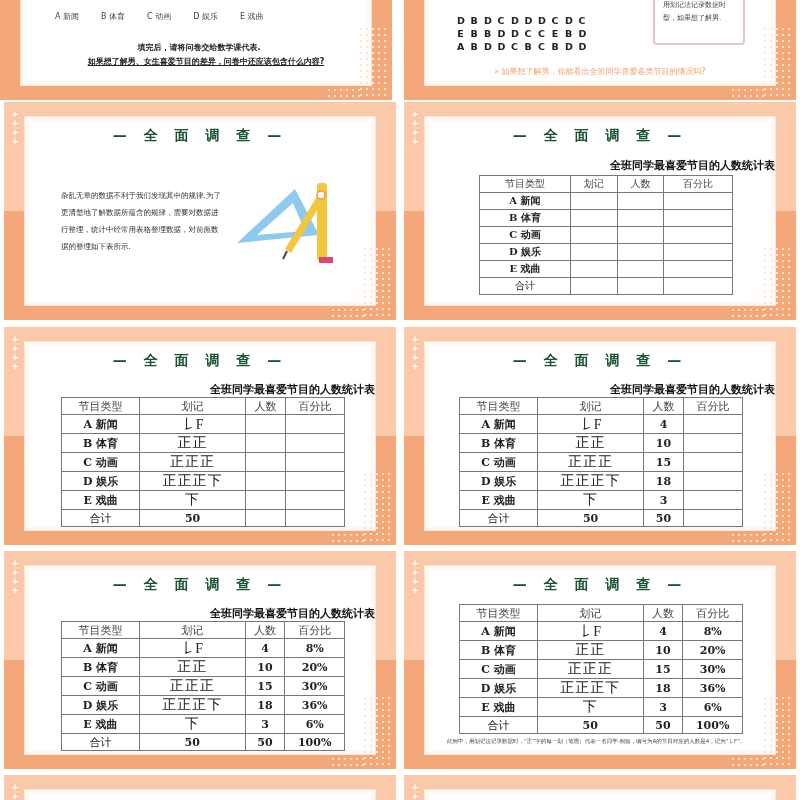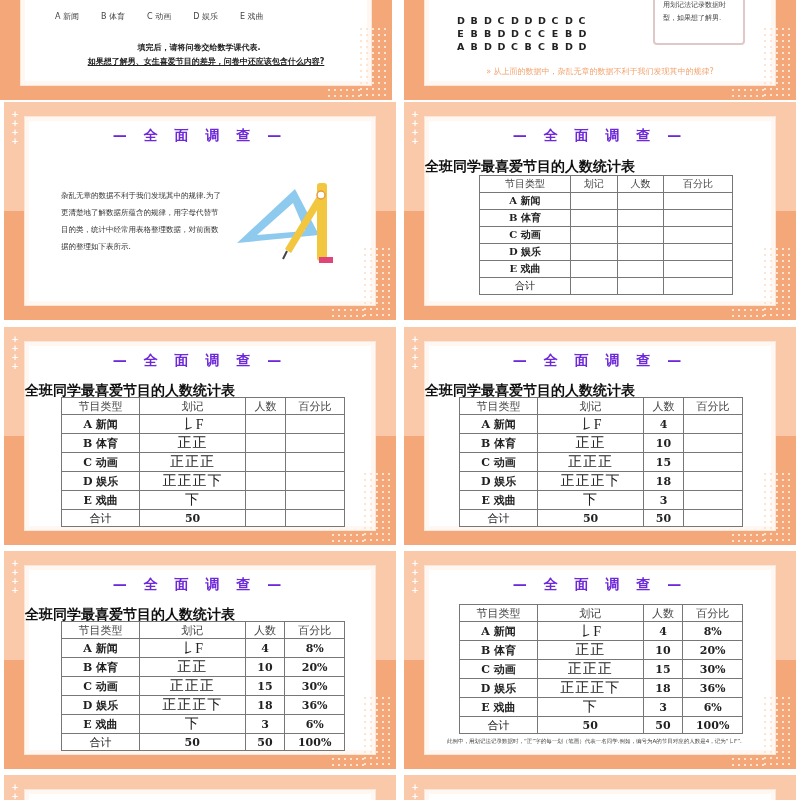--- a/index.html
+++ b/index.html
@@ -7,22 +7,22 @@
   .slide { position:absolute; width:392px; height:218px; overflow:hidden; }
   .frame { position:absolute; inset:0; background:linear-gradient(to bottom, #f9c9aa 0%, #f9c9aa 50%, #f4a87a 50%, #f4a87a 100%); }
   .frame.top-slide { background:#f4a87a; }
   .inner { position:absolute; left:20px; top:14px; right:20px; bottom:14px; background:#ffffff; border:1px solid #fbe6d8; box-shadow: inset 0 0 0 4px #fff7f1; }
   .plusses { position:absolute; left:7px; top:8px; width:8px; }
   .plus { display:block; color:#ffffff; font-size:9px; line-height:9px; font-weight:bold; text-align:center; }
   .dots { position:absolute; right:6px; bottom:4px; width:28px; height:70px;
           background-image: radial-gradient(circle, #ffe4d2 1px, transparent 1.4px); background-size:6px 6px; }
   .dots-bottom { position:absolute; right:30px; bottom:3px; width:36px; height:10px;
           background-image: radial-gradient(circle, #ffe4d2 1px, transparent 1.4px); background-size:6px 6px; }
-  .slide-title { position:absolute; left:0; right:0; top:10px; text-align:center; font-weight:bold; font-size:14px; letter-spacing:6px; color:#6d28d9; }
-  .table-caption { position:absolute; left:0; right:0; text-align:left; font-weight:bold; font-size:14px; color:#111; }
+  .slide-title { position:absolute; left:0; right:0; top:10px; text-align:center; font-weight:bold; font-size:14px; letter-spacing:6px; color:#14532d; }
+  .table-caption { position:absolute; left:0; right:0; text-align:right; font-weight:bold; font-size:11px; color:#111; }
   table.stats { position:absolute; border-collapse:collapse; font-family:"DejaVu Serif", serif; font-size:10px; color:#222; }
   table.stats td, table.stats th { border:1px solid #777; height:16px; padding:0; text-align:center; font-weight:normal; }
   table.stats th { color:#444; }
   table.stats td.bold { font-weight:bold; }
   .tally { font-family:Liberation Serif, serif; font-size:14px; letter-spacing:1px;margin-top:16px; }
   .body-text { position:absolute; left:36px; top:74px; width:160px; font-size:7.5px; line-height:17px; color:#333; }
   .note-text { position:absolute; left:22px; right:10px; top:194px; font-size:5.5px; color:#444; }
   .orange-q { position:absolute; left:0; right:0; text-align:center; color:#f2a36f; font-size:8px; }
   .question { position:absolute; left:6px; right:0; text-align:center; font-size:8px; font-weight:bold; color:#222; }
   .letters-grid { position:absolute; left:52px; font-family:"DejaVu Sans", sans-serif; font-weight:bold; font-size:9.5px; color:#222; letter-spacing:0; }
@@ -90,37 +90,37 @@
           <span>C</span>
           <span>B</span>
           <span>D</span>
           <span>D</span>
       </div>
     </div>
     <div class="note-box" style="top:94px;">
       <div>用划记法记录数据时</div>
       <div>型，如果想了解男.</div>
     </div>
-    <div class="orange-q" style="top:169px;">» 从上面的数据中，杂乱无章的数据不利于我们发现其中的规律?</div>
+    <div class="orange-q" style="top:169px;">» 如果想了解男，你能看出全班同学喜爱各类节目的情况吗?</div>
   </div>
   <div class="dots"></div>
   <div class="dots-bottom"></div>
 </div>
 
 <div class="slide" style="left:4px;top:102px;">
   <div class="frame"></div>
   <div class="plusses">
       <span class="plus">+</span>
       <span class="plus">+</span>
       <span class="plus">+</span>
       <span class="plus">+</span>
     </div>
   <div class="inner">
     <div class="slide-title">— 全 面 调 查 —</div>
-    <div class="body-text" style="left:36px;top:70px;">杂乱无章的数据不利于我们发现其中的规律.为了更清楚地了解数据所蕴含的规律，用字母代替节目的类，统计中经常用表格整理数据，对前面数据的整理如下表所示.</div>
+    <div class="body-text" style="left:36px;top:70px;">杂乱无章的数据不利于我们发现其中的规律.为了更清楚地了解数据所蕴含的规律，需要对数据进行整理，统计中经常用表格整理数据，对前面数据的整理如下表所示.</div>
     <svg style="position:absolute;left:210px;top:62px;" width="110" height="92" viewBox="0 0 110 92">
       <polygon points="2,64 60,10 84,56" fill="#8ec9ee"></polygon>
       <polygon points="22,56 58,24 70,52" fill="#ffffff"></polygon>
       <rect x="82" y="4" width="10" height="78" rx="3" fill="#f3c640"></rect>
       <polygon points="84,14 90,18 56,74 50,70" fill="#f3c640"></polygon>
       <circle cx="86" cy="16" r="4" fill="#fff" stroke="#e89a3a" stroke-width="1.5"></circle>
       <rect x="84" y="78" width="14" height="6" fill="#e0457a"></rect>
       <line x1="52" y1="72" x2="48" y2="80" stroke="#444" stroke-width="2"></line>
     </svg>
   </div>

